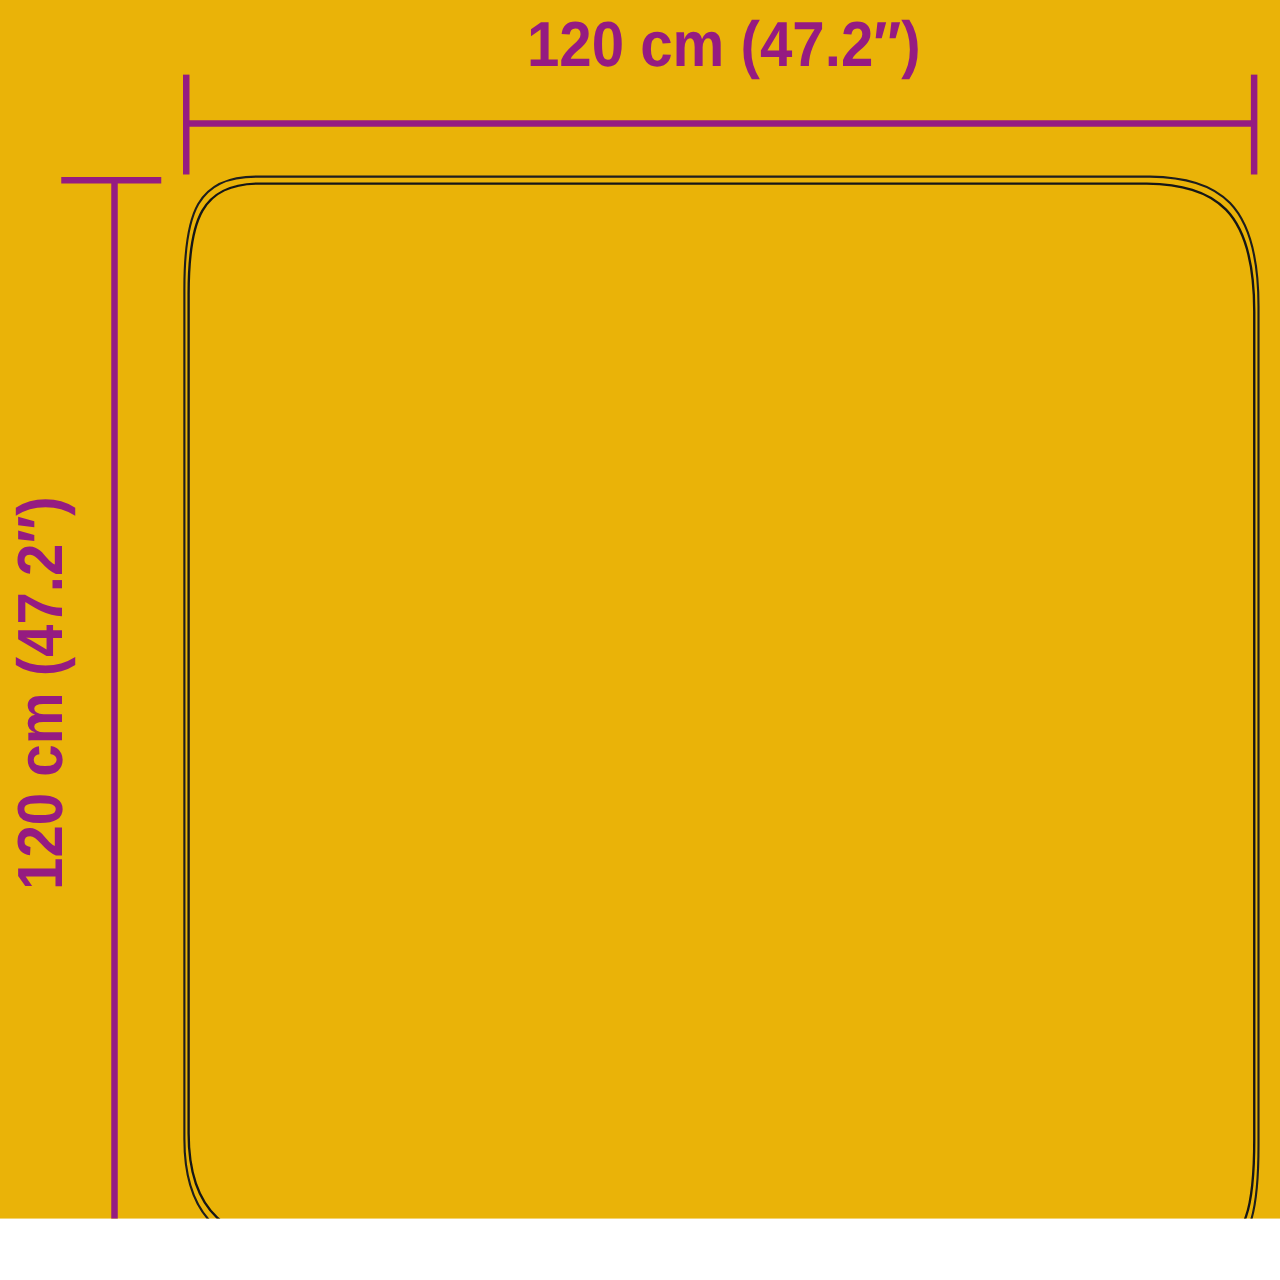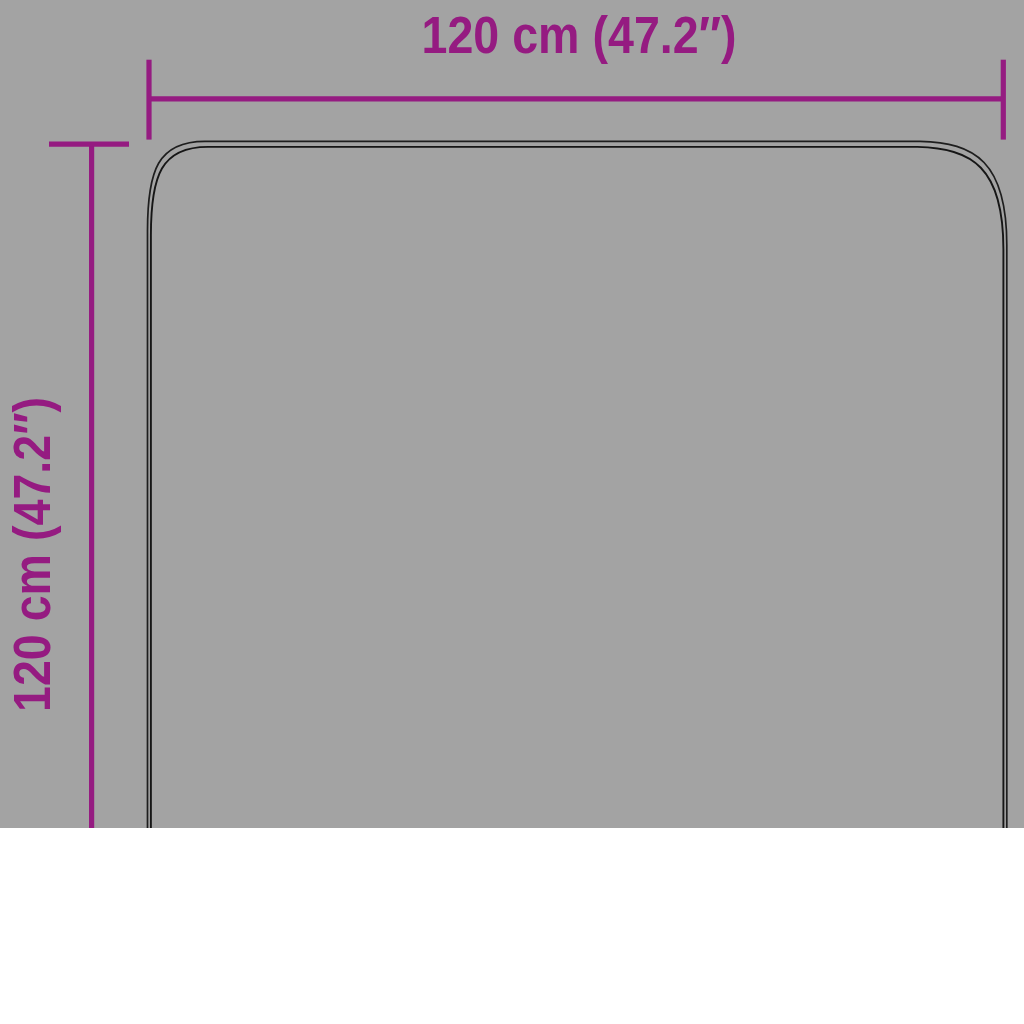--- a/index.html
+++ b/index.html
@@ -1,16 +1,16 @@
 <!DOCTYPE html>
 <html><head>
 <meta charset="utf-8">
 <style>
   html,body{margin:0;padding:0;background:#ffffff;}
-  .stage{position:relative;width:1024px;height:828px;background:#a3a3a3;overflow:hidden;
+  .stage{position:relative;width:1024px;height:975px;background:#eab308;overflow:hidden;
          font-family:"Liberation Sans", sans-serif;}
   svg{position:absolute;left:0;top:0;}
   text{font-family:"Liberation Sans", sans-serif;font-weight:bold;fill:#951b81;}
 </style>
 </head>
 <body>
 <div class="stage">
 <svg width="1024" height="1024" viewBox="0 0 1024 1024">
 
   <path d="M 205,141.3 L 920,141.3 C 975,142.5 1006.8,162 1006.8,245

